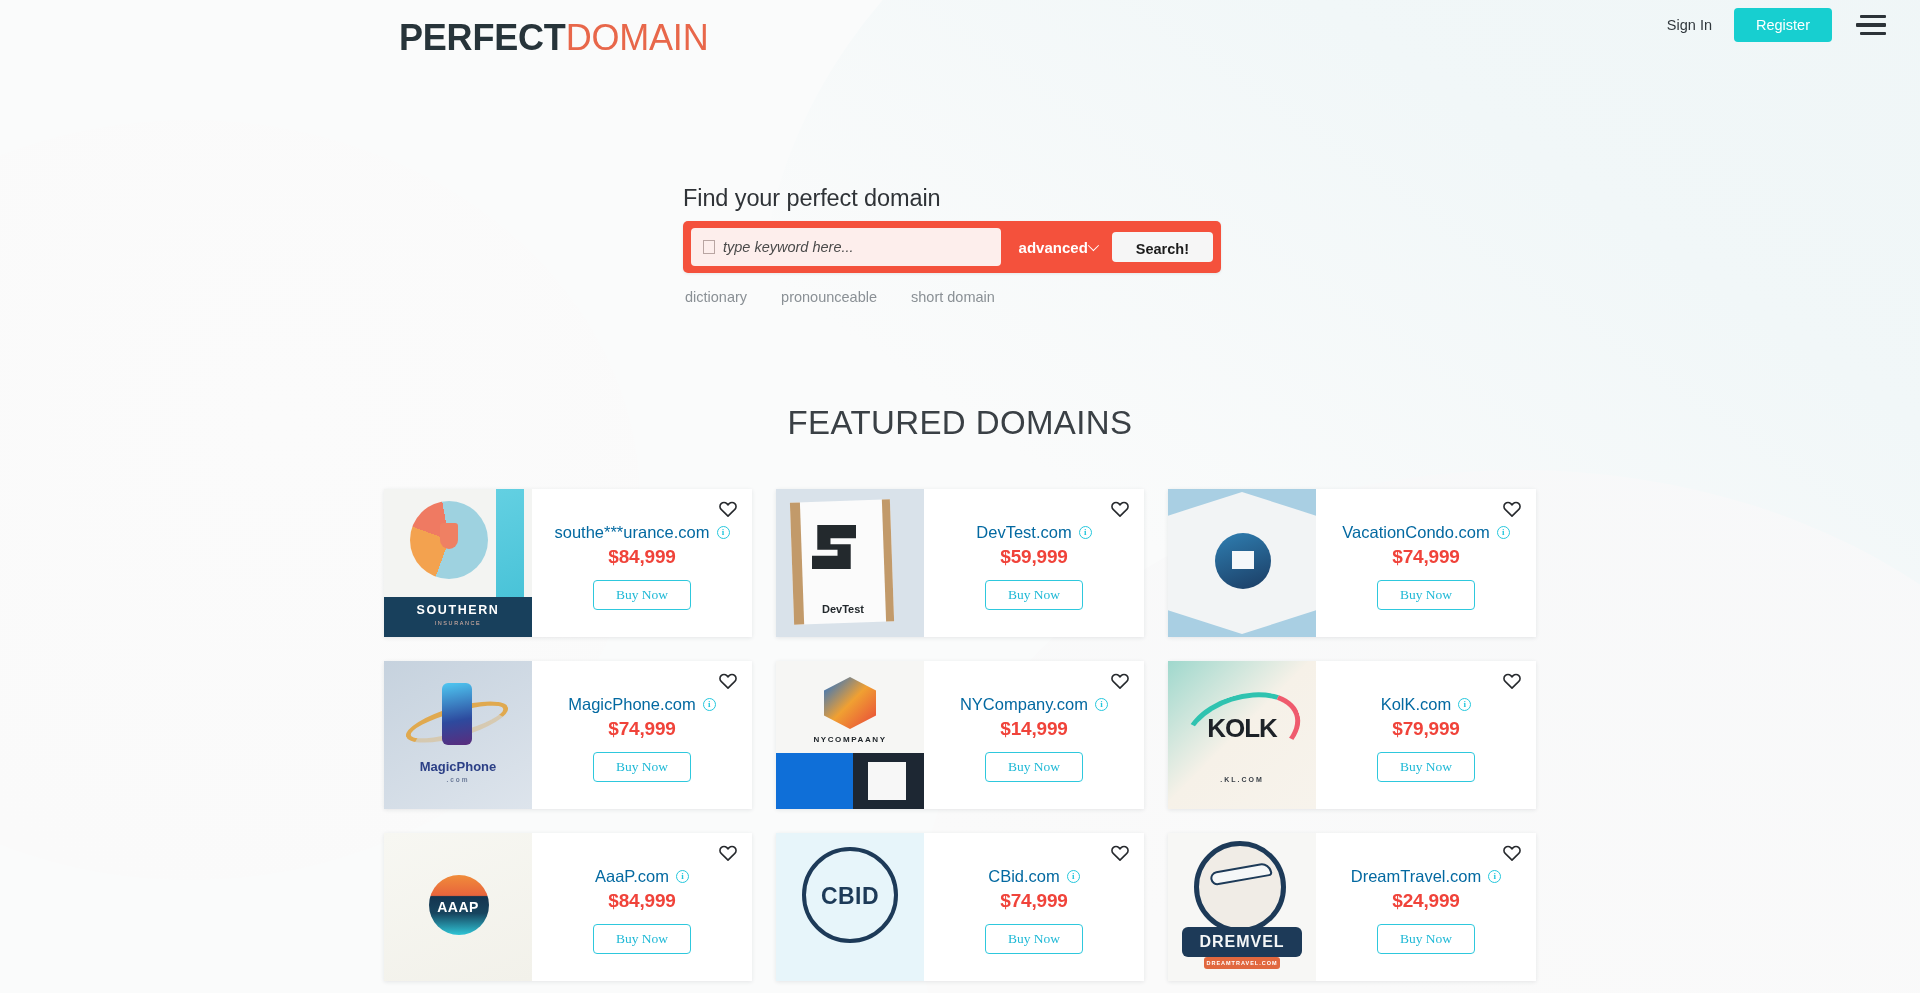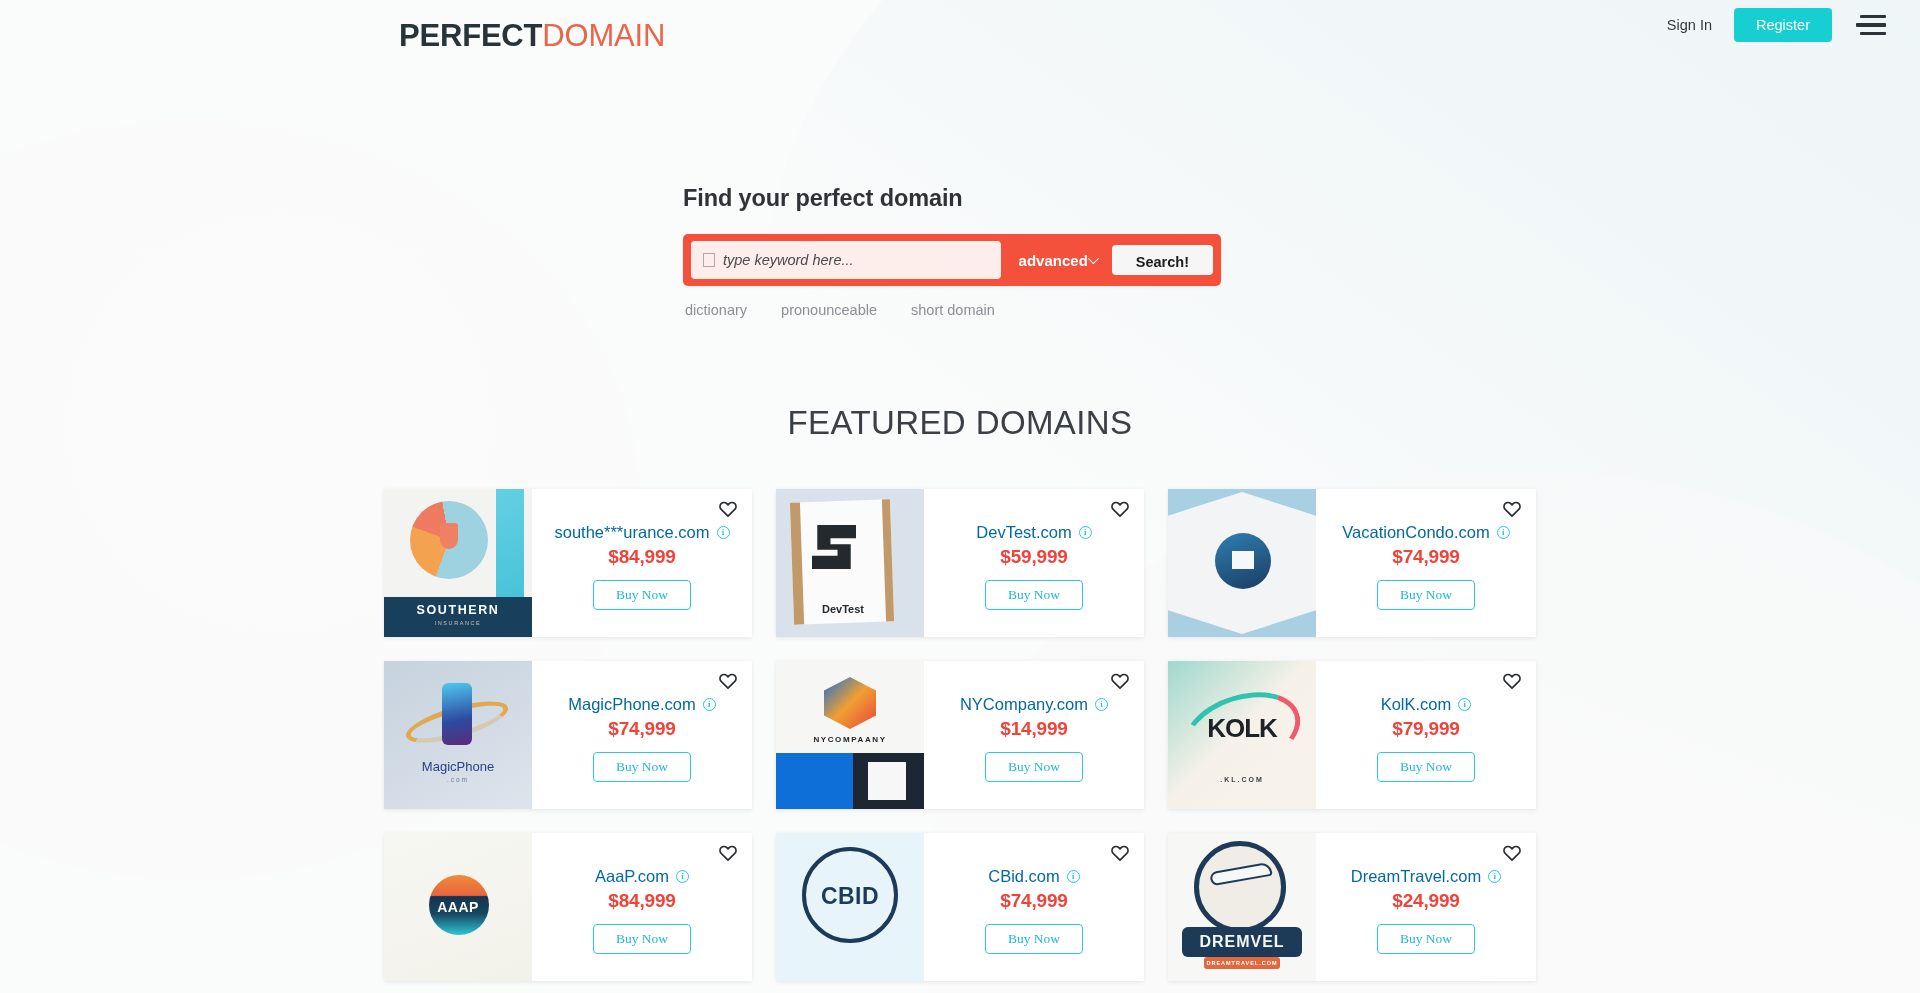--- a/index.html
+++ b/index.html
@@ -56,21 +56,21 @@
     z-index: 5;
     height: 56px;
     display: flex;
     align-items: center;
     padding: 0 36px 0 0;
   }
   .logo {
     position: absolute;
     left: 399px;
     top: 20px;
-    font-size: 31px;
+    font-size: 36px;
     letter-spacing: -0.2px;
     line-height: 1;
     white-space: nowrap;
   }
   .logo-part-1 {
     font-weight: bold;
     color: #27343a;
   }
   .logo-part-2 {
     font-weight: 400;
@@ -127,23 +127,23 @@
   
   .hero {
     position: absolute;
     left: 683px;
     top: 185px;
     z-index: 4;
     width: 560px;
   }
   .hero-title {
     font-size: 23.5px;
-    font-weight: bold;
+    font-weight: normal;
     color: #2f3337;
-    margin-bottom: 22px;
+    margin-bottom: 9px;
     letter-spacing: -0.1px;
   }
   .searchbar {
     display: flex;
     align-items: center;
     background: #f4513c;
     border-radius: 5px;
     height: 52px;
     padding: 0 8px;
     width: 538px;
@@ -390,21 +390,21 @@
     border-radius: 6px;
     background: linear-gradient(170deg, #4fc8f2 0%, #2d4a9e 60%, #5a2c7d 100%);
   }
   .t-magic .ring {
     position: absolute; left: 20px; top: 46px; width: 106px; height: 30px;
     border-radius: 50%; border: 5px solid #e0a94f; transform: rotate(-16deg);
     border-bottom-color: rgba(224,169,79,0.35);
   }
   .t-magic .cap {
     position: absolute; left: 0; right: 0; bottom: 26px; text-align: center;
-    font-size: 13px; font-weight: normal; color: #2b3f86;
+    font-size: 13px; font-weight: bold; color: #2b3f86;
   }
   .t-magic .cap small { display: block; font-size: 6.5px; color: #6d7c99; letter-spacing: 2px; margin-top: 2px; }
   .t-nyc { background: #f6f6f4; }
   .t-nyc .cube {
     position: absolute; left: 48px; top: 16px; width: 52px; height: 52px;
     background: linear-gradient(135deg, #1a6fd4 0%, #f0a032 50%, #e8443a 100%);
     clip-path: polygon(50% 0, 100% 26%, 100% 74%, 50% 100%, 0 74%, 0 26%);
   }
   .t-nyc .cap {
     position: absolute; left: 0; right: 0; top: 74px; text-align: center;

